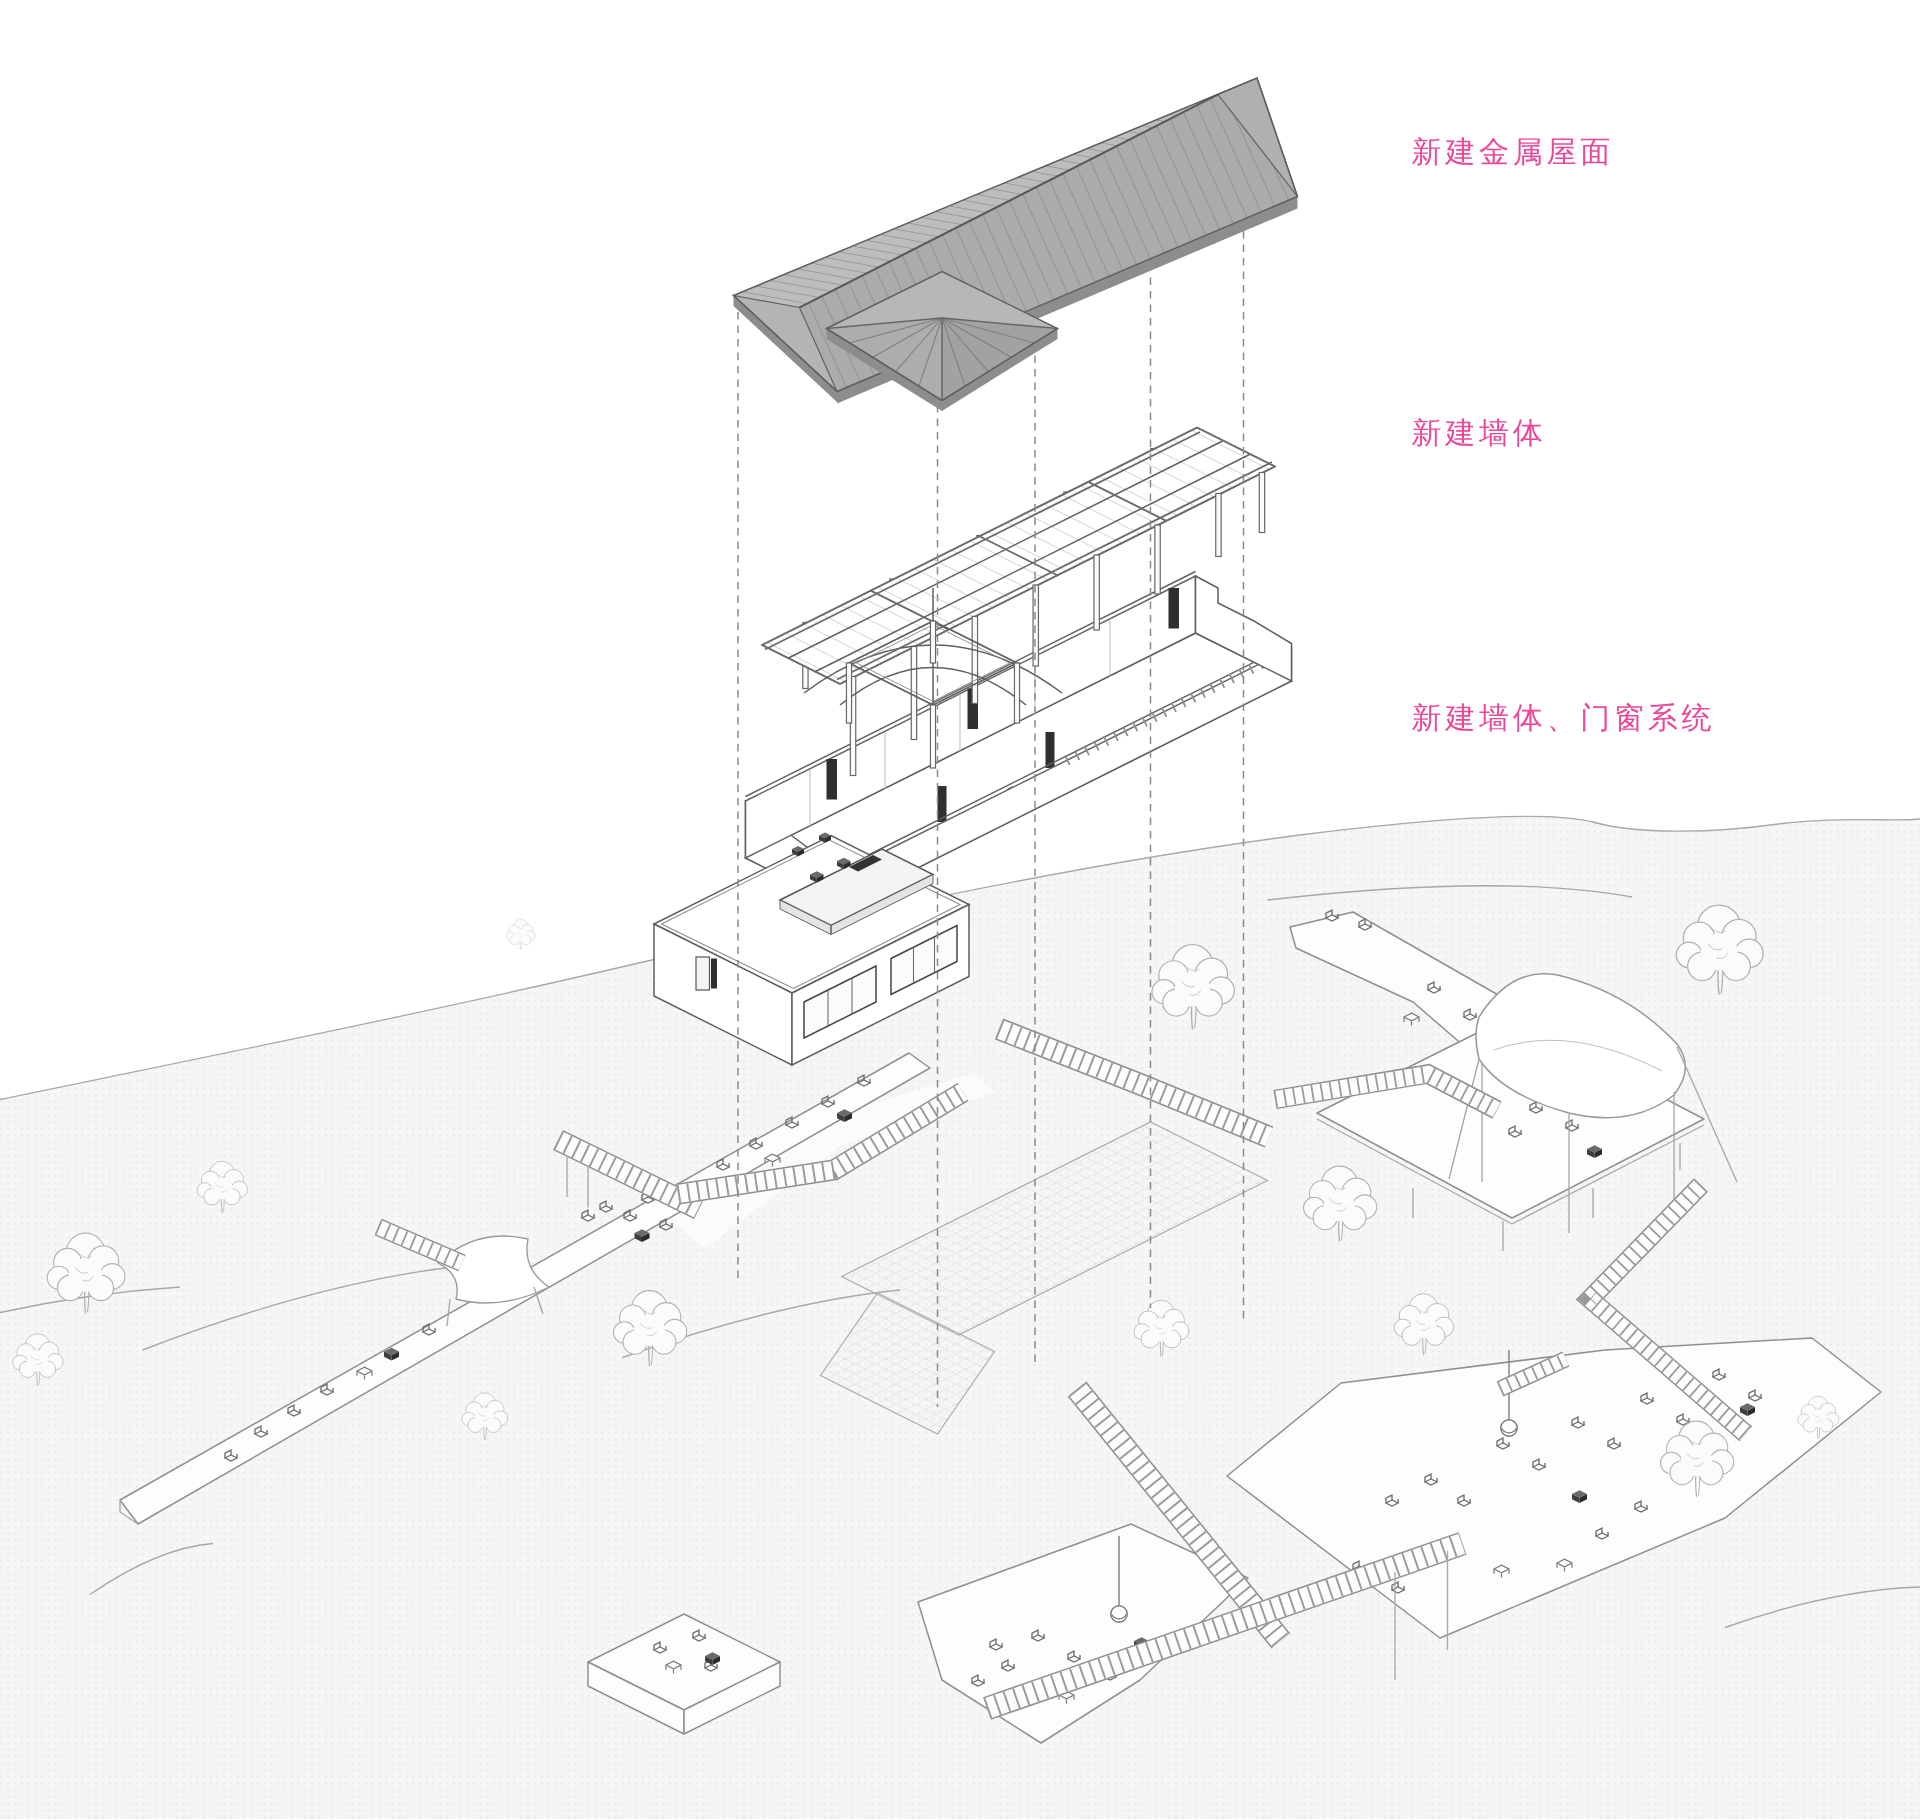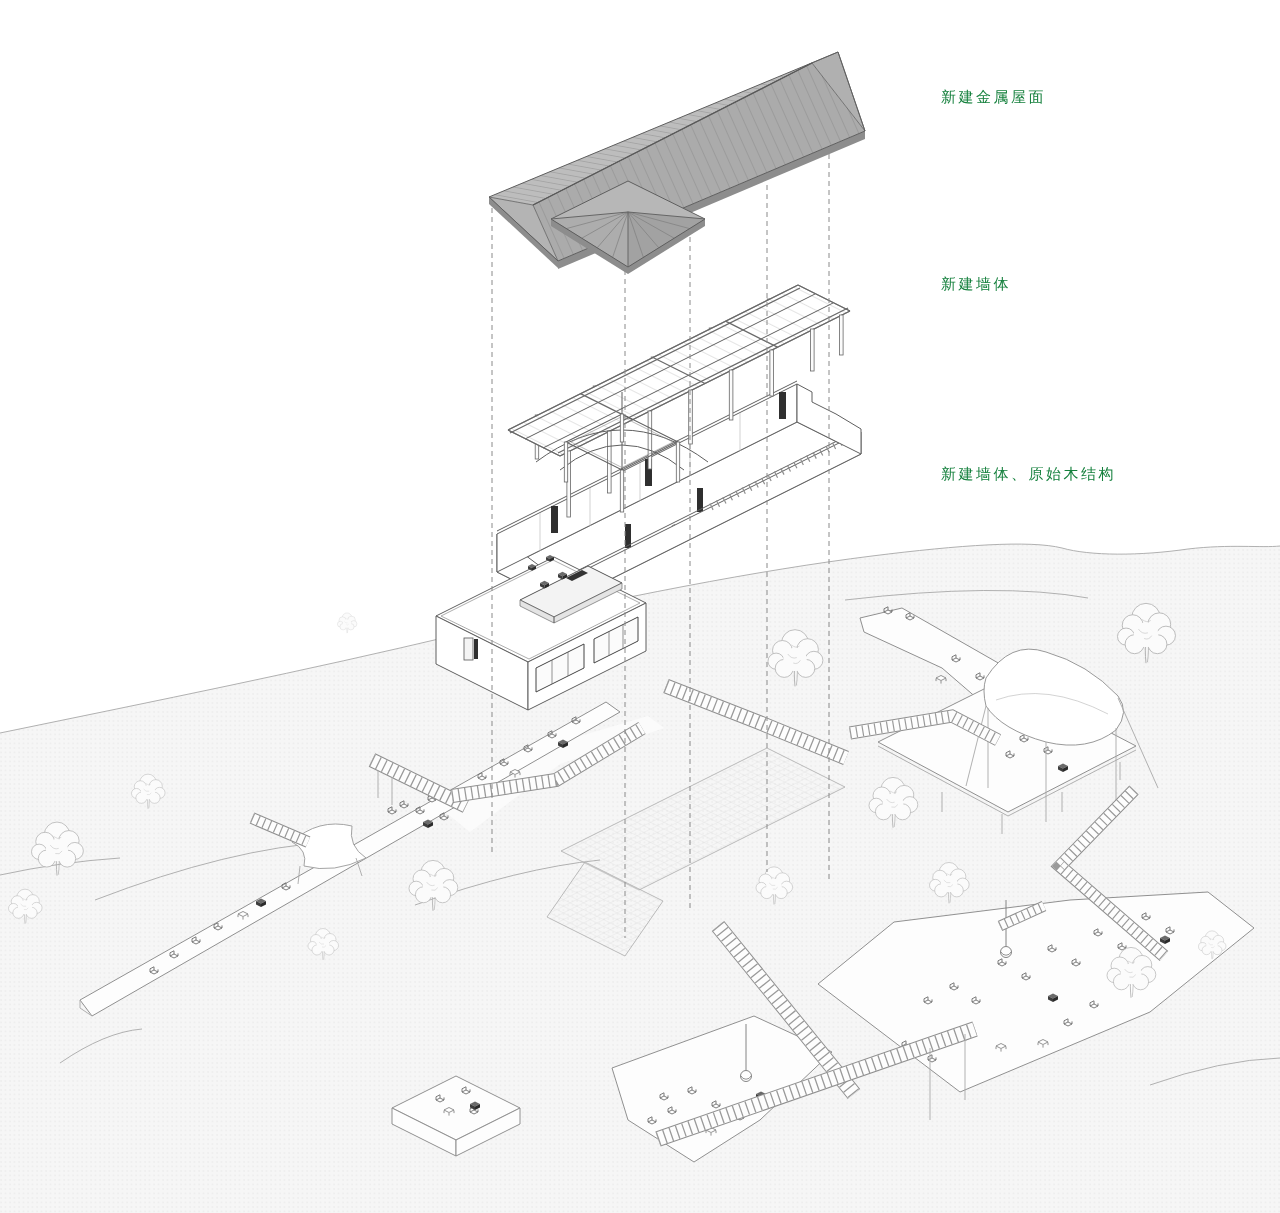--- a/index.html
+++ b/index.html
@@ -1,18 +1,18 @@
 <!DOCTYPE html>
 <html><head>
 <meta charset="utf-8">
 <style>
   html,body{margin:0;padding:0;background:#ffffff;}
   #stage{position:relative;width:1280px;height:1213px;background:#ffffff;overflow:hidden;
          font-family:"Liberation Sans","DejaVu Sans",sans-serif;}
-  .label{position:absolute;font-size:15px;letter-spacing:2.5px;color:#15803d;white-space:nowrap;}
+  .label{position:absolute;font-size:20px;letter-spacing:2.5px;color:#ec4899;white-space:nowrap;}
   svg{position:absolute;left:0;top:0;}
   .ln{stroke:#5f5f5f;fill:none;stroke-width:1;}
   .ln2{stroke:#6b6b6b;fill:none;stroke-width:1.3;}
   .tn{stroke:#a8a8a8;fill:none;stroke-width:.9;}
   .lt{stroke:#bdbdbd;fill:none;stroke-width:.7;}
   .wt{fill:#fdfdfd;stroke:#909090;stroke-width:1;stroke-linejoin:round;}
   .dash{stroke:#8a8a8a;stroke-dasharray:5 4;stroke-width:1;fill:none;}
   .stairE{stroke:#8f8f8f;fill:none;stroke-linecap:butt;}
   .stairF{stroke:#fdfdfd;fill:none;stroke-linecap:butt;}
   .stairT{stroke:#9a9a9a;fill:none;stroke-linecap:butt;}
@@ -414,14 +414,14 @@
       <path d="M551,219 L628,212 L705,219 M628,267 L628,212" stroke="#666666" stroke-width="1" fill="none"></path>
       <polygon points="551,219 628,267 628,274 551,226" fill="#8d8d8d"></polygon>
       <polygon points="628,267 705,219 705,226 628,274" fill="#8d8d8d"></polygon>
       <path class="ln" d="M551,219 L628,267 L705,219"></path>
     </g>
   </g>
 </svg>
 
 <div class="label" style="left:941px;top:88px">新建金属屋面</div>
 <div class="label" style="left:941px;top:275px">新建墙体</div>
-<div class="label" style="left:941px;top:465px">新建墙体、原始木结构</div>
+<div class="label" style="left:941px;top:465px">新建墙体、门窗系统</div>
 </div>
 
 </body></html>

